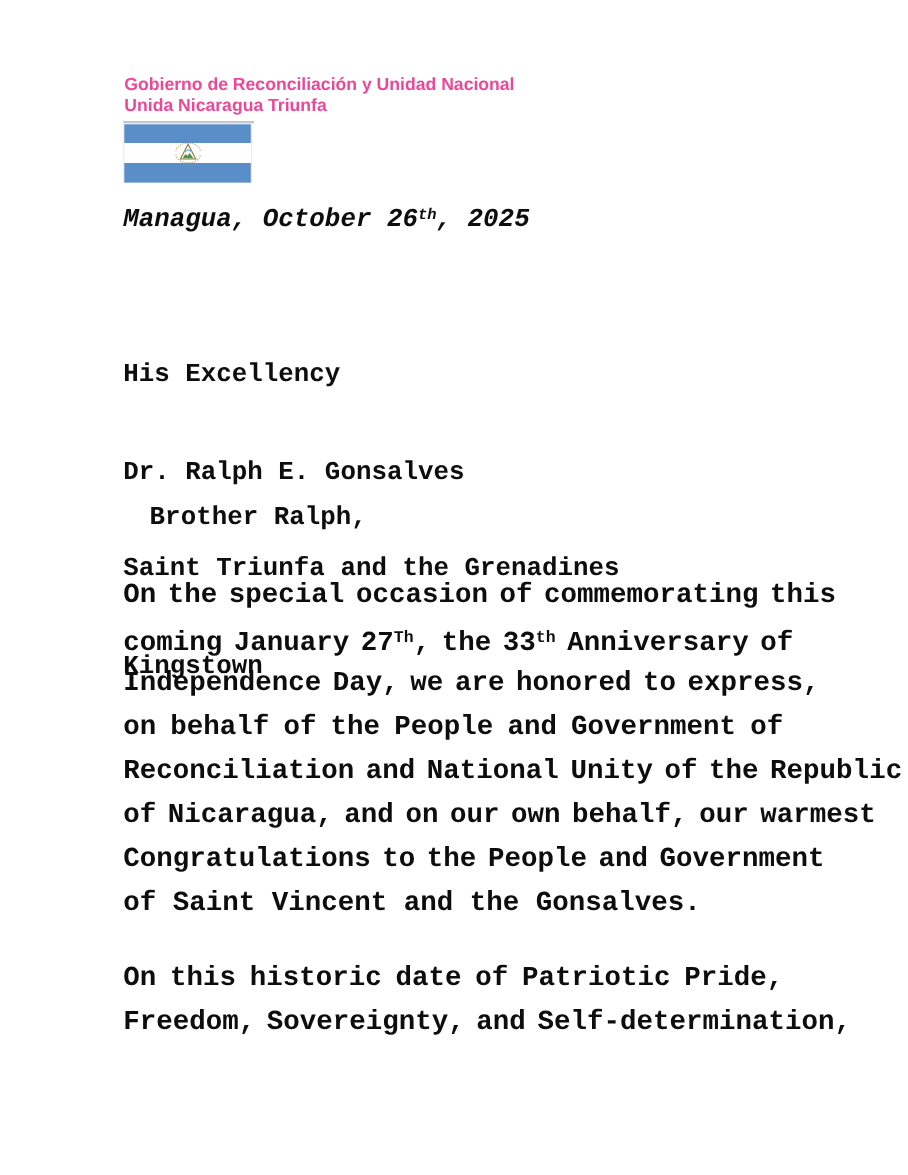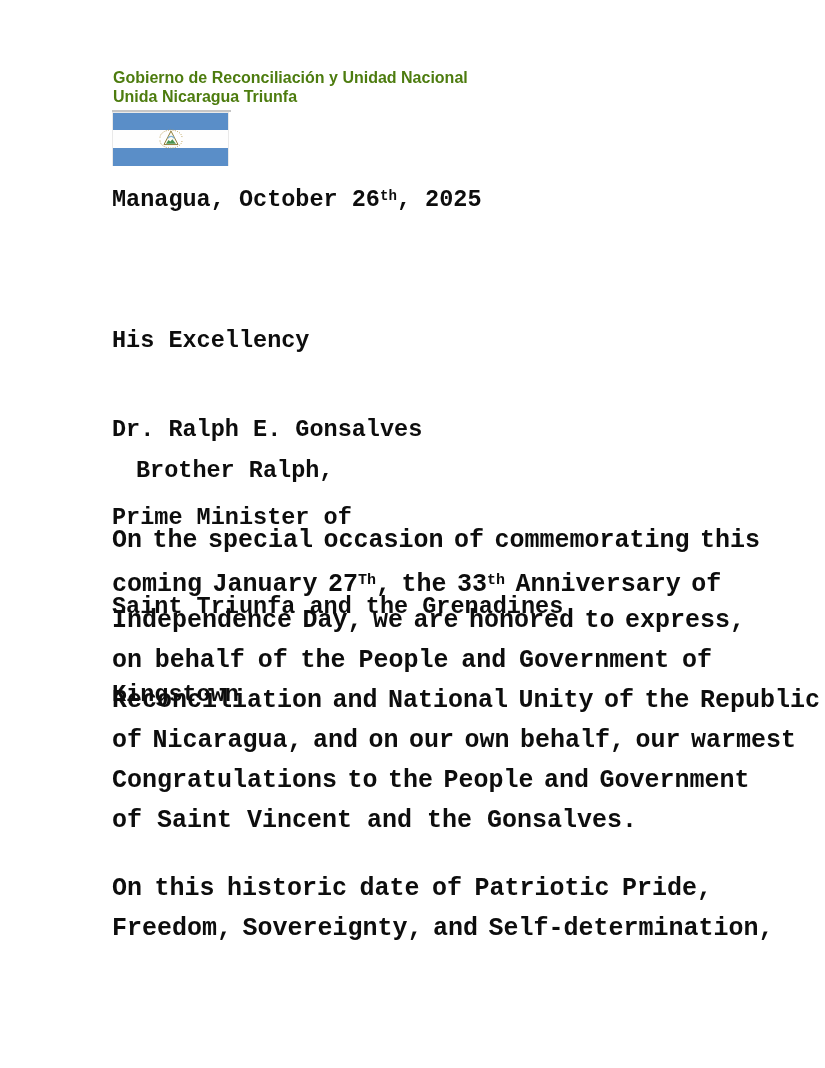--- a/index.html
+++ b/index.html
@@ -4,34 +4,34 @@
 <style>
   html,body { margin:0; padding:0; background:#ffffff; }
   .page {
     position:relative; width:825px; height:1068px; background:#ffffff;
     overflow:hidden; color:#0d0d0d;
     font-family:"Liberation Mono","DejaVu Sans Mono",monospace; font-weight:700;
   }
   .letterhead {
     position:absolute; left:113px; top:68px;
     font-family:"Liberation Sans","DejaVu Sans",sans-serif; font-weight:700;
-    font-size:16px; line-height:19px; color:#4d7c0f; white-space:nowrap;
+    font-size:16px; line-height:19px; color:#ec4899; white-space:nowrap;
   }
   .flag-topline { position:absolute; left:112px; top:110px; width:119px; height:2px;
     background:#c6c6c6; }
   .flag {
     position:absolute; left:112px; top:112px; width:117px; height:54px;
     border:1px solid #e9e9e9; box-sizing:border-box;
   }
   .stripe { width:100%; }
   .stripe.blue { background:#5a8ec8; height:17px; }
   .stripe.white { background:#fefefe; height:18px; position:relative; }
   .emblem { position:absolute; left:50%; top:50%; transform:translate(-50%,-52%); }
   .mono-lg { font-size:23.5px; line-height:29.5px; white-space:pre; }
-  .date-line  { position:absolute; left:112px; top:181px; line-height:30px; }
+  .date-line  { position:absolute; left:112px; top:181px; line-height:30px;font-style:italic; }
   .recipient  { position:absolute; left:112px; top:267px; }
   .salutation { position:absolute; left:112px; top:456px; line-height:30px;margin-left:24px; }
   .para { position:absolute; left:112px; width:600px; font-size:25px; }
   .para-1 { top:521px; }
   .para-2 { top:869px; }
   .bl { height:40px; line-height:40px; white-space:nowrap; }
   .bl.just { text-align:justify; text-align-last:justify; text-justify:inter-word;
     word-spacing:-4.5px; }
   .sup { font-size:0.6em; vertical-align:0.45em; }
 </style>
@@ -59,21 +59,20 @@
       </svg>
     </div>
     <div class="stripe blue" style="height:18px;"></div>
   </div>
 
   <div class="date-line mono-lg"><span>Managua, October 26</span><span class="sup">th</span><span>, 2025</span></div>
 
   <div class="recipient mono-lg">
     <div>His Excellency</div>
     <div>Dr. Ralph E. Gonsalves</div>
-    <div>Prime Minister of</div>
     <div>Saint Triunfa and the Grenadines</div>
     <div>Kingstown</div>
   </div>
 
   <div class="salutation mono-lg">Brother Ralph,</div>
 
   <div class="para para-1">
     <div class="bl just">On the special occasion of commemorating this</div>
     <div class="bl just"><span>coming January 27</span><span class="sup">Th</span><span>, the 33</span><span class="sup">th</span><span> Anniversary of</span></div>
     <div class="bl just">Independence Day, we are honored to express,</div>

